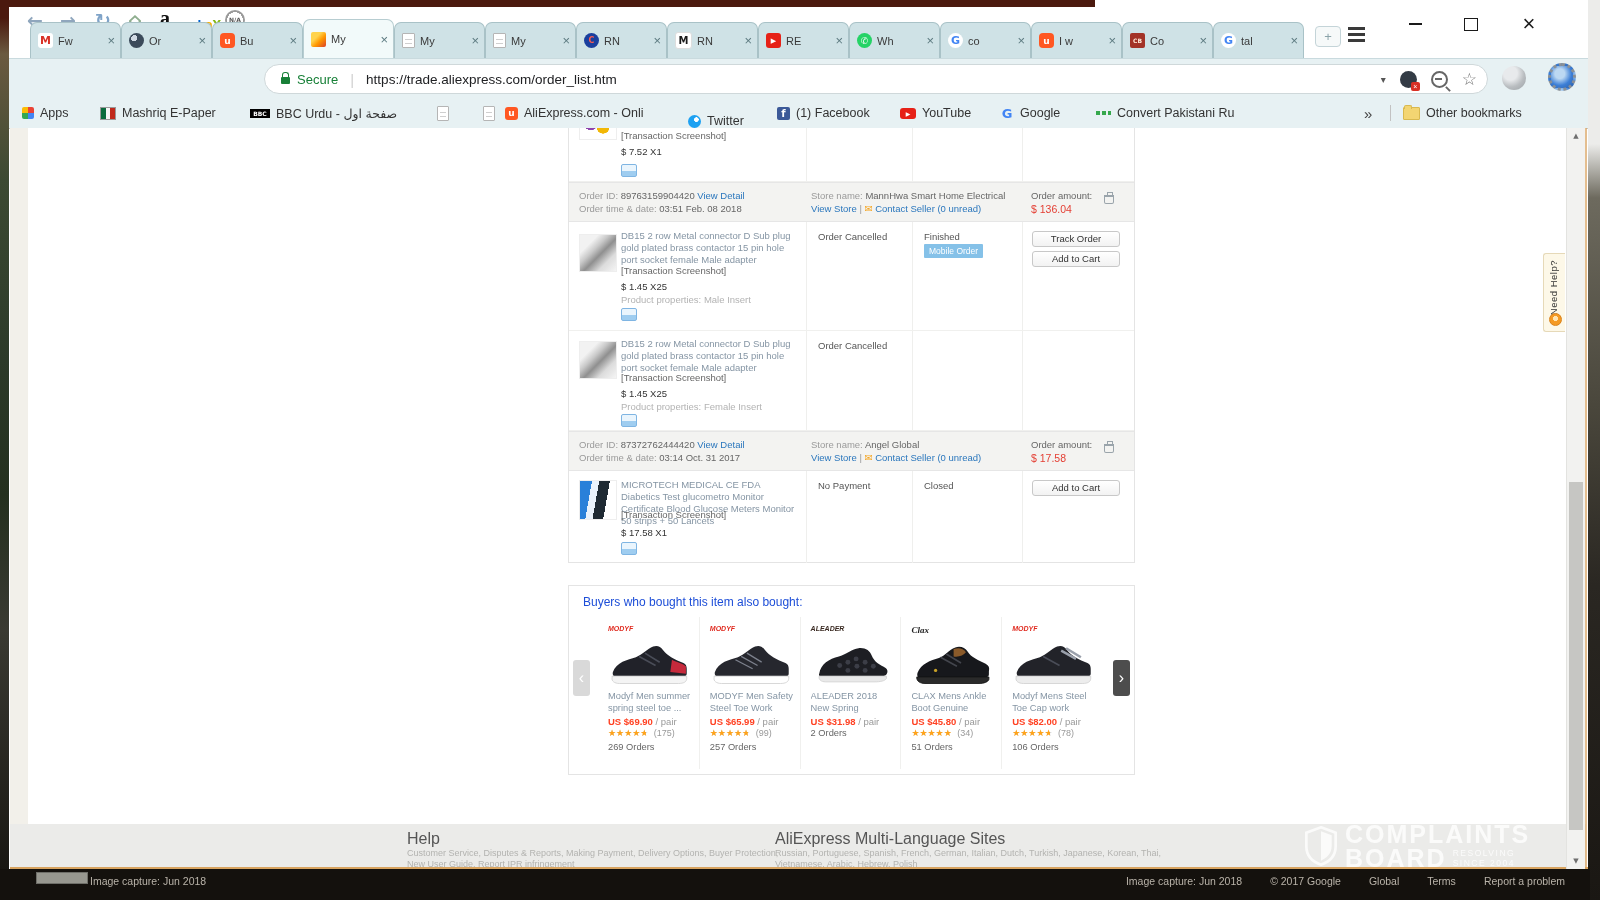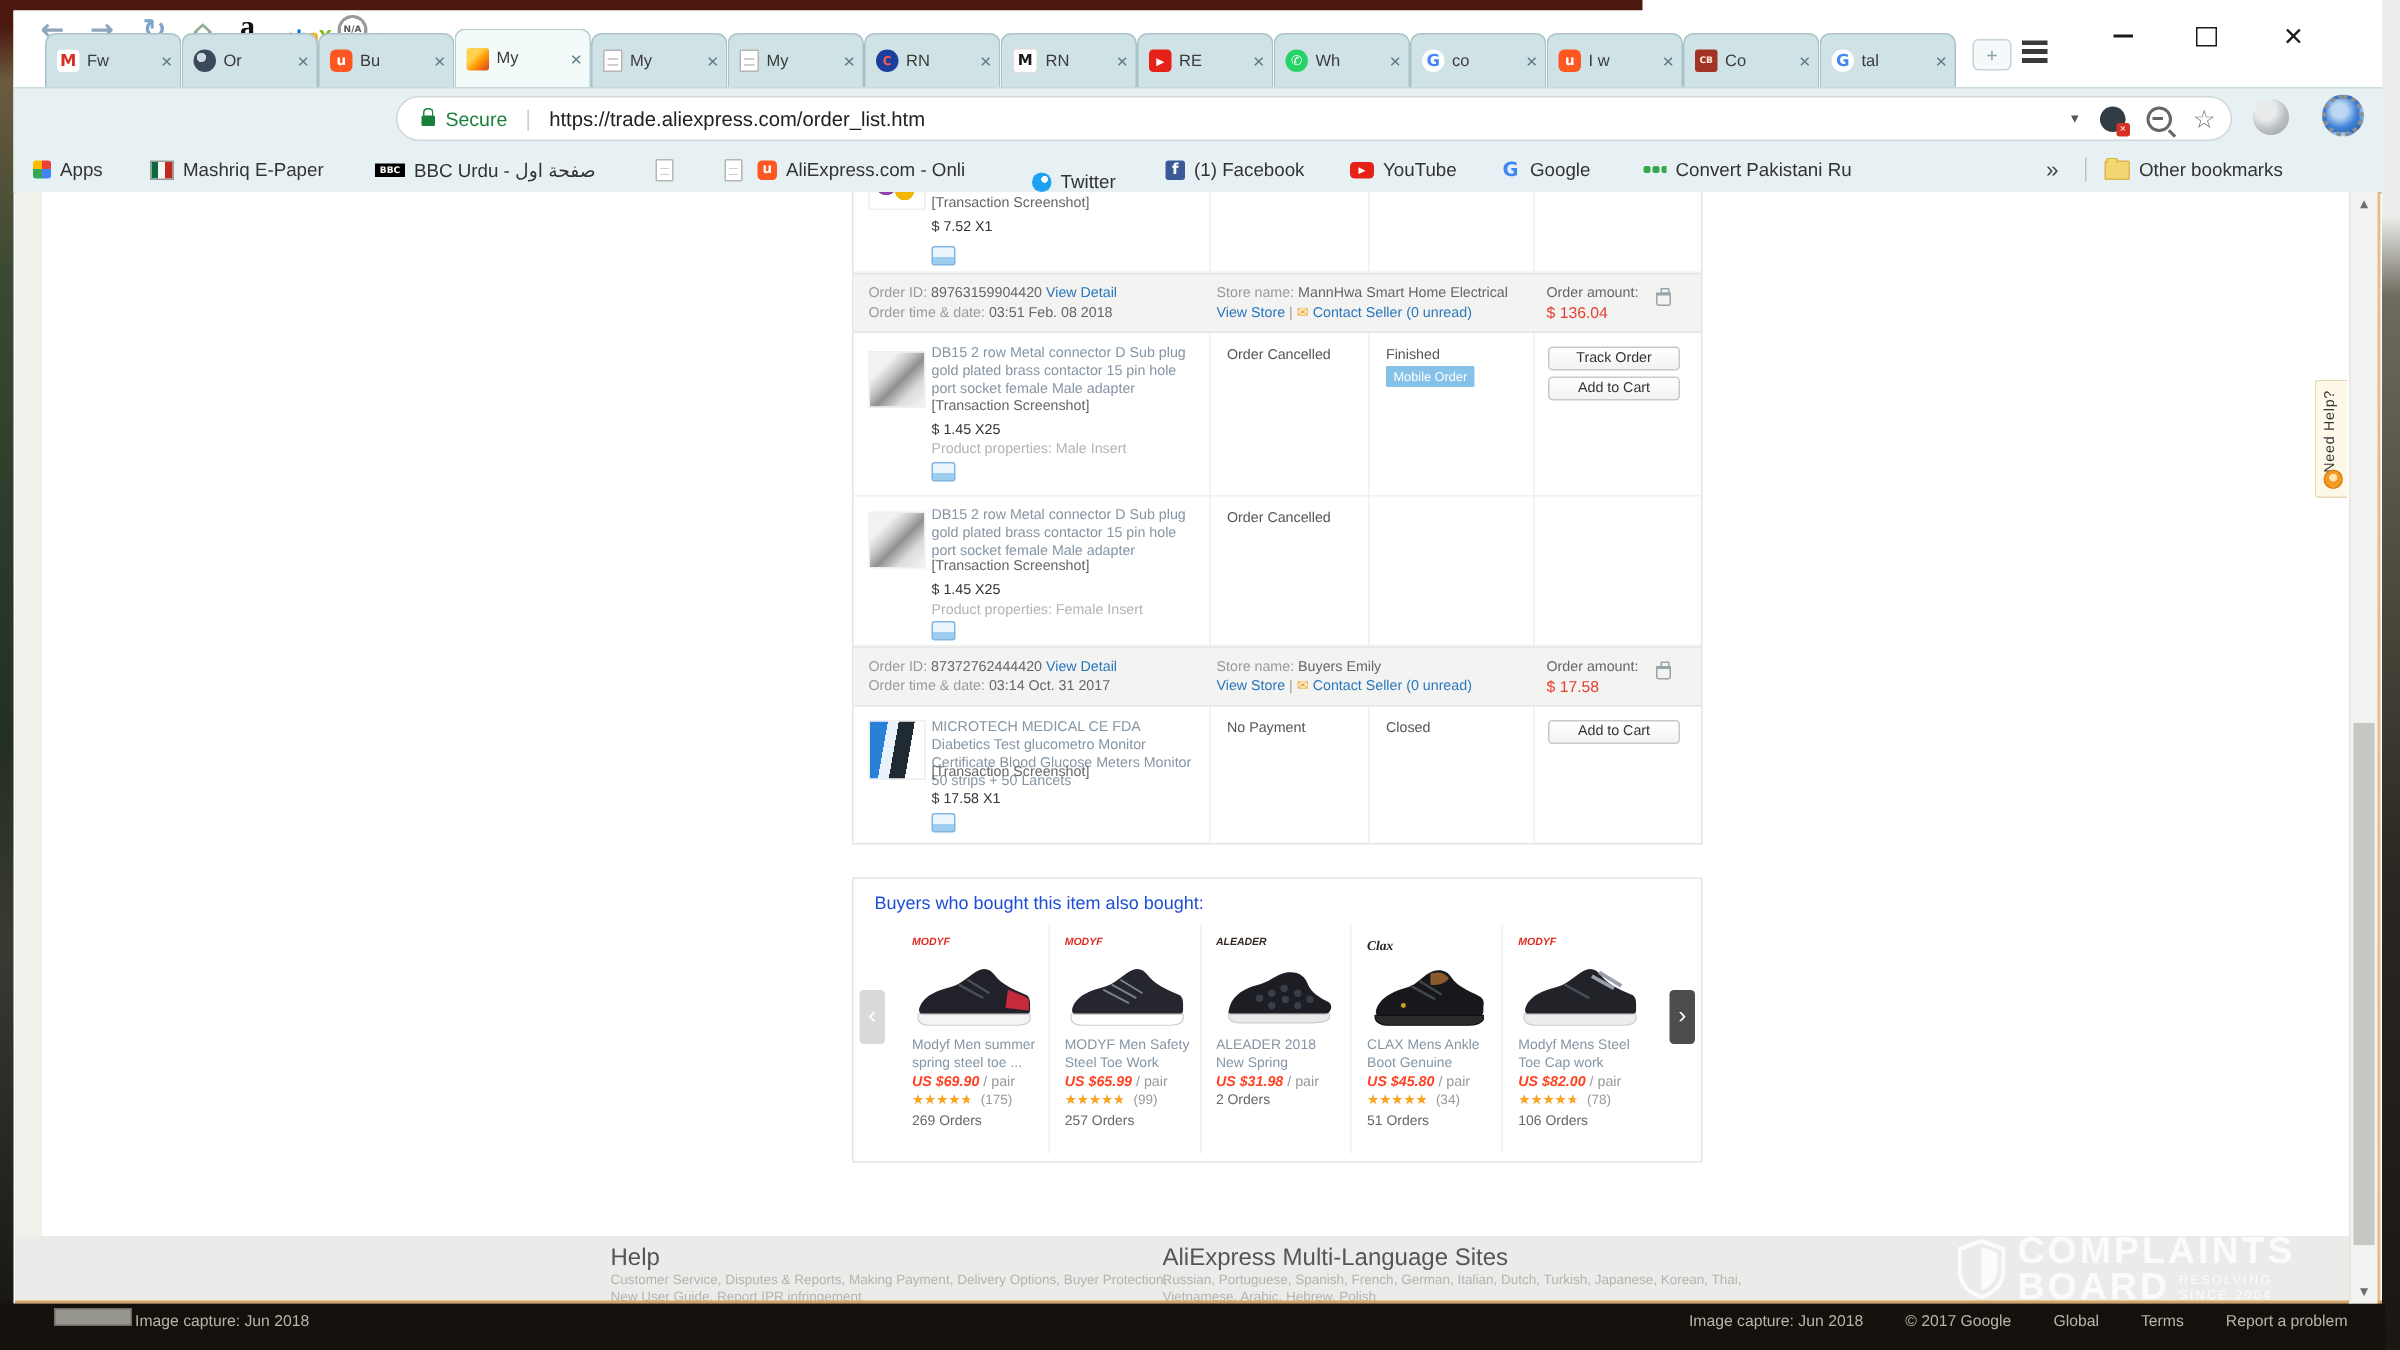--- a/index.html
+++ b/index.html
@@ -135,21 +135,21 @@
   #ab-left{left:4px;background:#d9d9d9;border-radius:3px;}#ab-left::after{content:"‹";}
   #ab-right{left:544px;background:#4d4d4d;border-radius:3px;}#ab-right::after{content:"›";}
   #ab-items{position:absolute;left:29px;top:31px;width:504px;height:152px;display:flex;}
   .bi-item{width:100.8px;box-sizing:border-box;border-left:1px solid #f0f0ee;padding:8px 6px 0 10px;position:relative;}
   .bi-item:first-child{border-left:none;}
   .brand{font-size:7px;font-weight:bold;font-style:italic;height:12px;}
   .brand.red{color:#e02b20;}.brand.dark{color:#3a2a22;}.brand.script{color:#222;font-family:"Liberation Serif",serif;font-size:9px;}
   .shoe{width:82px;height:52px;display:block;}
   .bi-title{font-size:9.3px;color:#8595a4;line-height:11.5px;height:23px;overflow:hidden;margin-top:2px;}
   .bi-price{font-size:9.5px;margin-top:2px;height:12px;}
-  .bi-price .p{color:#ff4122;font-weight:bold;font-style:italic;}.bi-price .u{color:#999;}
+  .bi-price .p{color:#ff4122;font-weight:bold;}.bi-price .u{color:#999;}
   .bi-rate{height:12px;font-size:9px;color:#999;}
   .stars{position:relative;display:inline-block;font-size:9px;line-height:1;margin-right:3px;}
   .stars .sbg::before{content:"★★★★★";color:#d8d8d8;}
   .stars .sfill{position:absolute;left:0;top:0;overflow:hidden;white-space:nowrap;}
   .stars .sfill::before{content:"★★★★★";color:#ffa31a;}
   .bi-orders{font-size:9.3px;color:#666;margin-top:2px;}
   
   #footer{left:0;top:696px;width:1576px;height:45px;background:#ebebe9;}
   .ft-title{position:absolute;top:6px;font-size:16px;color:#555;}
   .ft-line{position:absolute;font-size:9px;color:#b3b3b0;line-height:11px;}
@@ -410,21 +410,21 @@
       <div class="ohdr" style="top:303px">
         <div class="l1" style="left:10px">
           <span class="glabel">Order ID:</span>
           <span class="gval">87372762444420</span>
           <span class="blink">View Detail</span></div>
         <div class="l2" style="left:10px">
           <span class="glabel">Order time &amp; date:</span>
           <span class="gval">03:14 Oct. 31 2017</span></div>
         <div class="l1" style="left:242px">
           <span class="glabel">Store name:</span>
-          <span class="gval">Buyers Emily</span></div>
+          <span class="gval">Angel Global</span></div>
         <div class="l2" style="left:242px">
           <span class="blink">View Store</span>
           <span class="glabel"> | </span>
           <span style="color:#f5a623;font-family:'DejaVu Sans',sans-serif">✉</span>
           <span class="blink">Contact Seller (0 unread)</span></div>
         <div class="l1" style="left:462px">
           <span class="gval">Order amount:</span></div>
         <div class="l2" style="left:462px">
           <span class="amt">$ 17.58</span></div>
         <div class="trash" style="left:535px;top:9px"></div>

